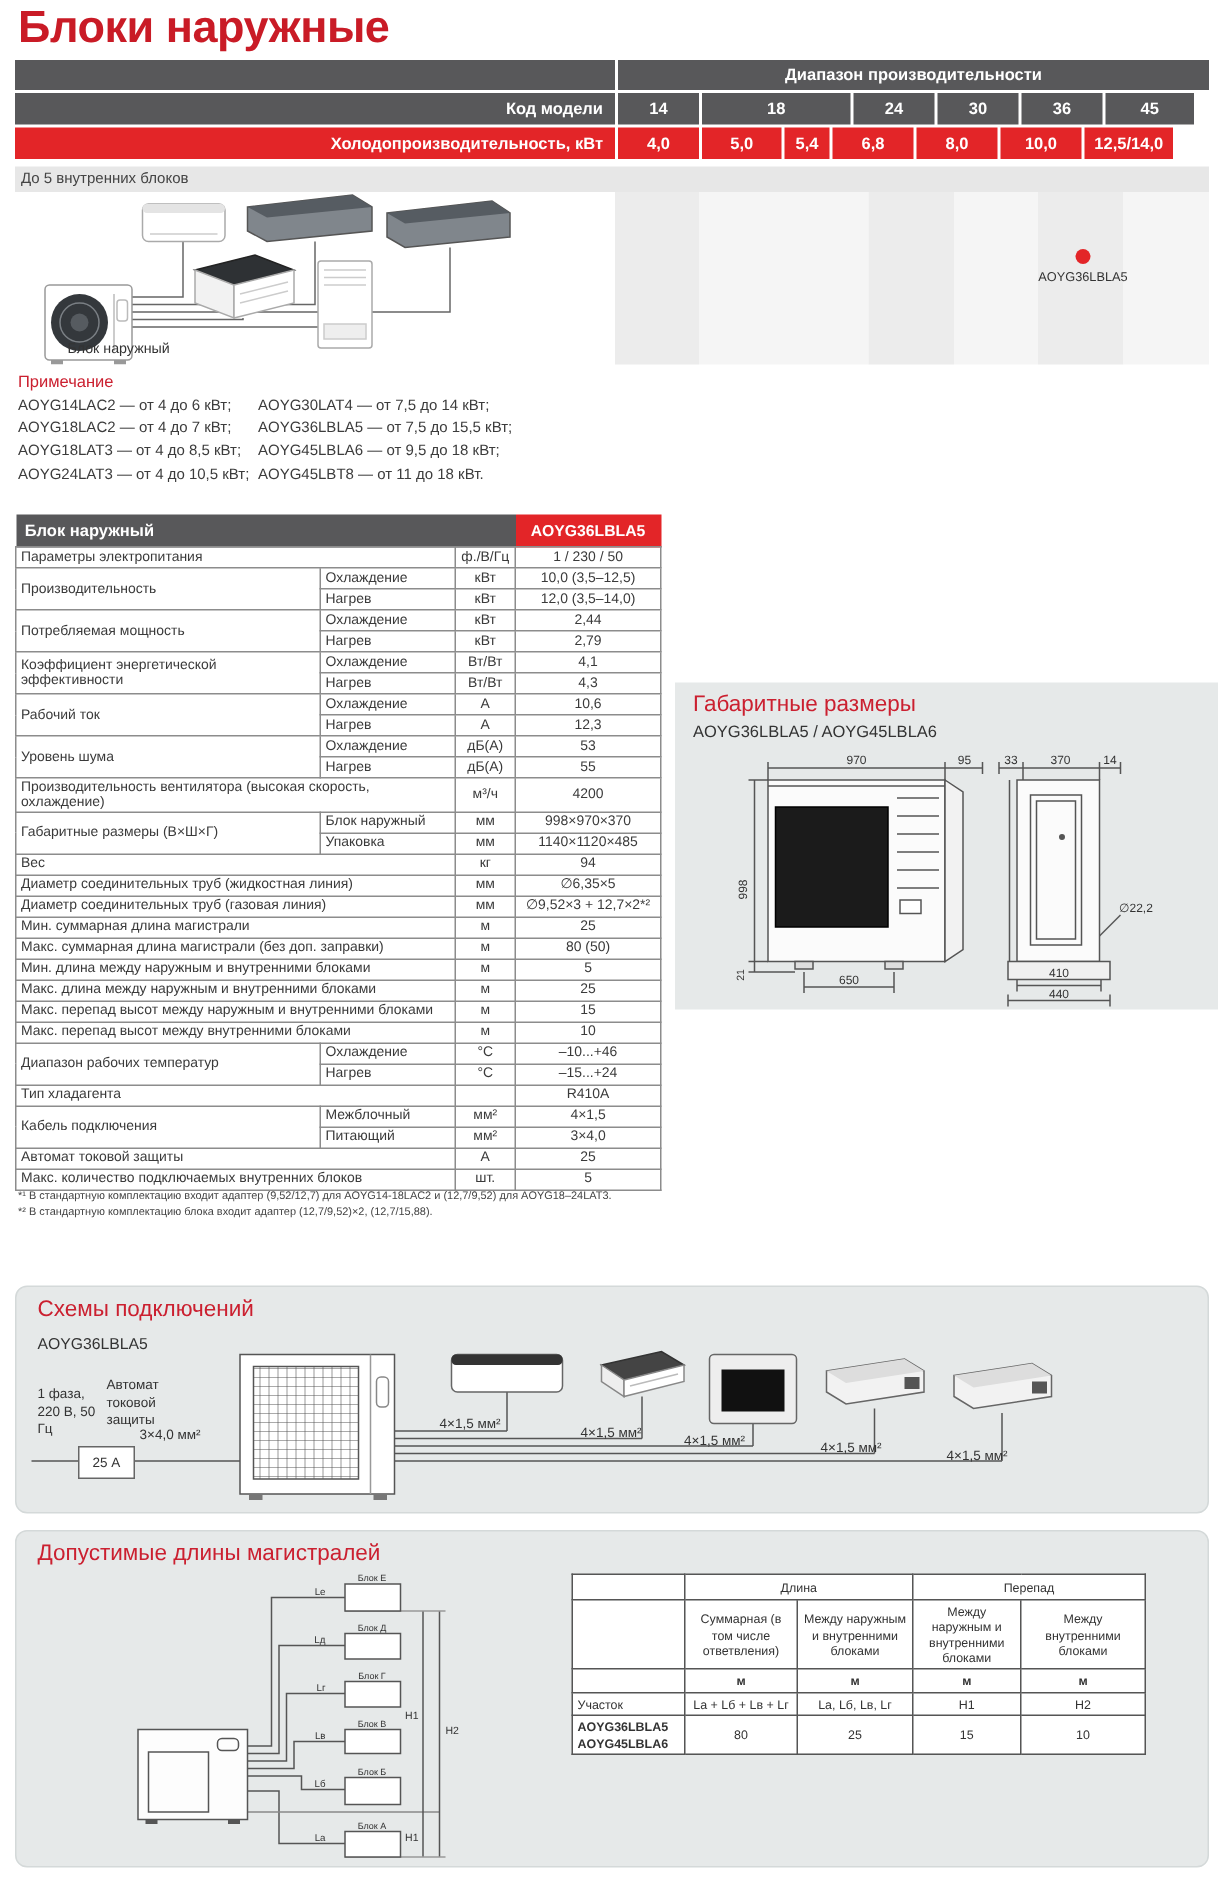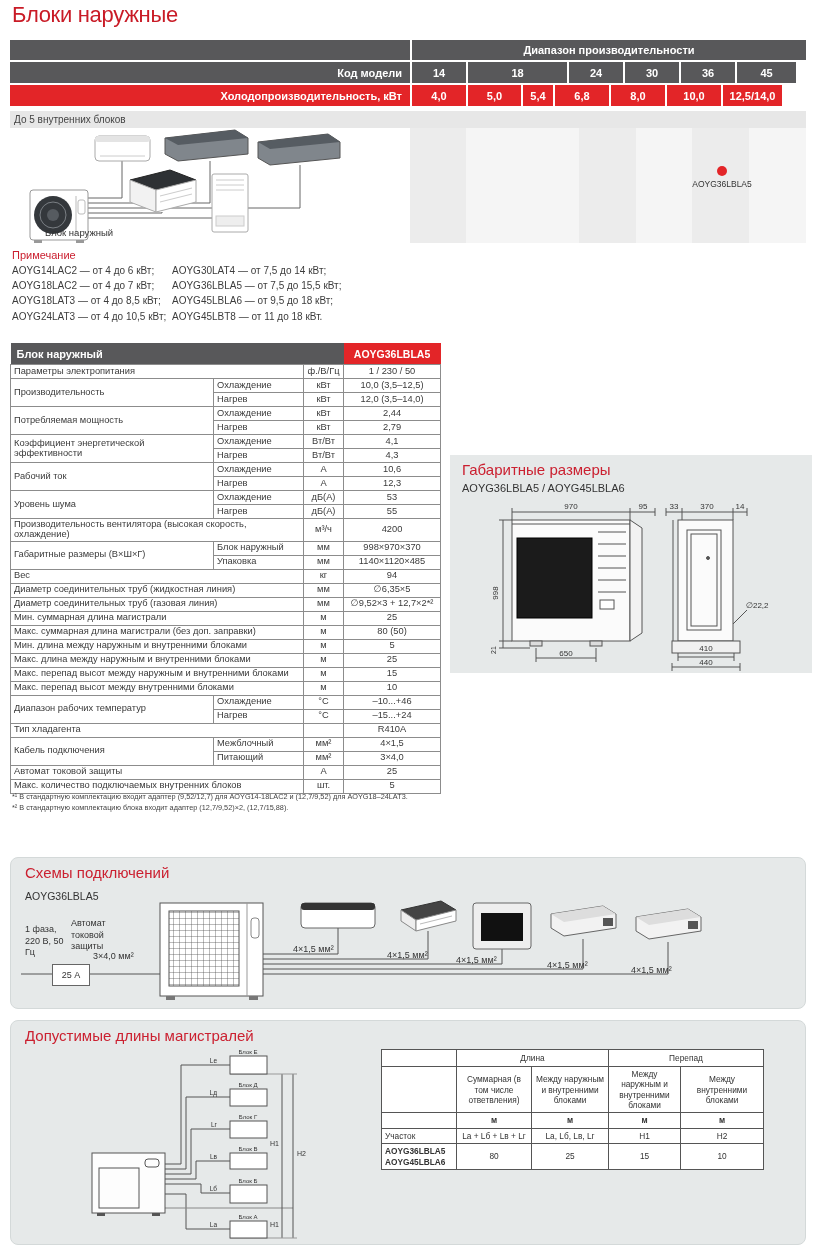--- a/index.html
+++ b/index.html
@@ -1,20 +1,20 @@
 <!DOCTYPE html>
 <html><head>
 <meta charset="utf-8">
 <style>
   html,body{margin:0;padding:0;background:#fff;}
   .page{position:relative;width:816px;height:1255px;background:#fff;overflow:hidden;
         font-family:"Liberation Sans","DejaVu Sans",sans-serif;color:#333;}
   .abs{position:absolute;}
   
-  .h1{left:12px;top:2px;font-size:22px;font-weight:normal;color:#c91b26;letter-spacing:-0.3px;}
+  .h1{left:12px;top:2px;font-size:30px;font-weight:bold;color:#c91b26;letter-spacing:-0.3px;}
   
   .cap{left:10px;top:40px;width:796px;}
   .cap-row{display:flex;}
   .r1{height:20px;margin-bottom:2px;}
   .r2{height:21px;margin-bottom:2px;}
   .r3{height:21px;}
   .cell{box-sizing:border-box;display:flex;align-items:center;justify-content:center;
         font-size:11px;font-weight:bold;color:#fff;}
   .dark{background:#58585a;}
   .redbg{background:#e32528;}

